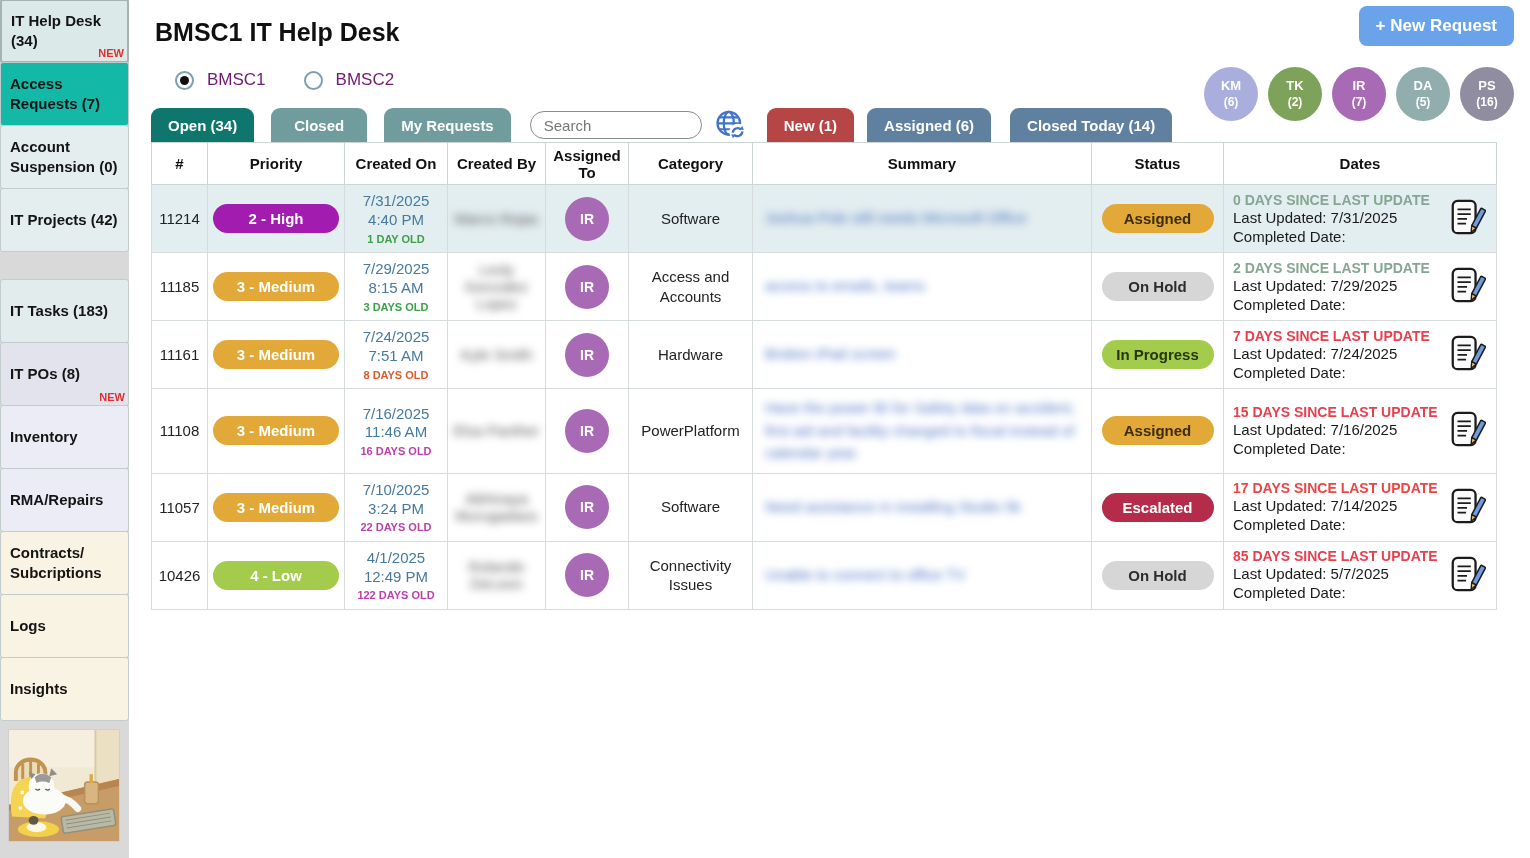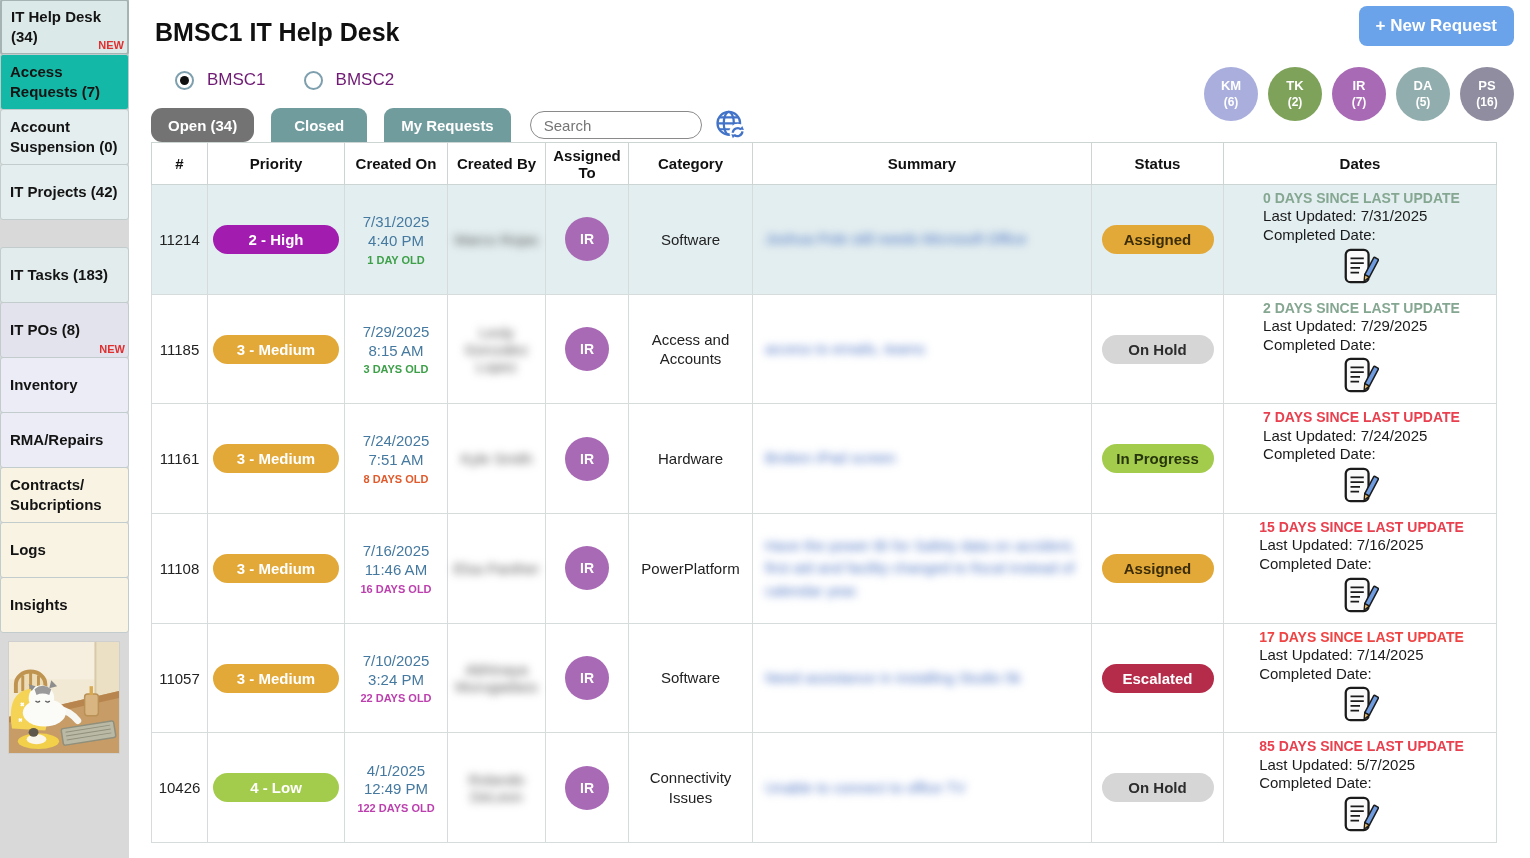--- a/index.html
+++ b/index.html
@@ -2,21 +2,21 @@
 <html><head>
 <meta charset="utf-8">
 <style>
   * { box-sizing: border-box; }
   body { margin:0; width:1530px; height:858px; overflow:hidden; background:#fff;
          font-family:"Liberation Sans", sans-serif; }
   .app { display:flex; width:1530px; height:858px; }
 
   
   .sidebar { flex:0 0 129px; width:129px; background:#d9d9d9; position:relative; }
-  .sb-item { position:relative; height:56px; margin-top:-1px; border:1px solid #c2cccc;
+  .sb-item { position:relative; height:64px; margin-top:-1px; border:1px solid #c2cccc;
              border-radius:3px; display:flex; align-items:center; padding:0 6px 0 9px; cursor:pointer; }
   .sb-item.selected { border:2px solid #a6b3b3; }
   .sb-label { font-weight:bold; font-size:15px; color:#141414; line-height:1.32; white-space:pre-line; }
   .sb-badge { position:absolute; right:3px; bottom:2px; color:#e02f2f; font-weight:bold; font-size:11px; }
   .sidebar-art { margin:8px; width:112px; height:113px; overflow:hidden; border:1px solid #cfcfcf; background:#f2e9d4; }
 
   
   .main { flex:1; position:relative; background:#fff; }
   .page-title { position:absolute; left:26px; top:18px; margin:0; font-size:25px; font-weight:bold; color:#101010; }
   .new-request { position:absolute; right:16px; top:6px; background:#6ba3ea; color:#fff; font-weight:bold;
@@ -56,21 +56,21 @@
   .pill.status { width:112px; }
   .c-created .date, .c-created .time { color:#45799f; line-height:1.25; }
   .age { font-size:11px; font-weight:bold; margin-top:3px; }
   .blur-name { color:#5a5a5a; filter:blur(4px); }
   .avatar-sm { width:44px; height:44px; border-radius:50%; display:inline-flex; align-items:center;
                justify-content:center; color:#fff; font-weight:bold; font-size:14px; }
   td.c-cat { word-break:break-word; overflow-wrap:anywhere; line-height:1.3; }
   td.c-sum { text-align:left; padding:8px 12px; }
   .blur-sum { color:#4d74c4; filter:blur(4px); line-height:1.5; display:inline-block; }
   td.c-dates { text-align:left; padding:4px 6px 4px 9px; }
-  .dates-wrap { display:flex; align-items:center; justify-content:space-between;flex-direction:column; }
+  .dates-wrap { display:flex; align-items:center; justify-content:space-between; }
   .since { font-weight:bold; font-size:14px; line-height:1.3; }
   .lu, .cd { font-size:15px; color:#1a1a1a; line-height:1.25; }
   .notes { width:38px; flex:0 0 38px; margin-right:4px; cursor:pointer; }
 </style>
 </head>
 <body>
 
 <div class="app">
 
   <aside class="sidebar">
@@ -178,37 +178,42 @@
           <span class="cnt">(5)</span>
         </div>
         <div class="avatar" style="background: rgb(143, 141, 159);">
           <span class="ini">PS</span>
           <span class="cnt">(16)</span>
         </div>
       </div>
 
     <div class="tabs-row">
       <span id="tabs-left" style="display:flex;">
-          <span class="tab left" style="background: #737373; border-radius: 11px;">Open (34)</span>
+          <span class="tab left" style="background: #0f766e;">Open (34)</span>
           <span class="tab left" style="background: rgb(113, 156, 157);">Closed</span>
           <span class="tab left" style="background: rgb(113, 156, 157);">My Requests</span>
         </span>
       <input class="search-input" value="" placeholder="Search" style="">
       <span class="globe">
         <svg width="34" height="33" viewBox="0 0 30 30" xmlns="http://www.w3.org/2000/svg">
           <circle cx="13" cy="13" r="10.3" fill="none" stroke="#4273c8" stroke-width="2"></circle>
           <ellipse cx="13" cy="13" rx="4.6" ry="10.3" fill="none" stroke="#4273c8" stroke-width="2"></ellipse>
           <path d="M2.7 13 h20.6 M4.3 7.6 h17.4 M4.3 18.4 h17.4" stroke="#4273c8" stroke-width="2" fill="none"></path>
           <circle cx="21" cy="21" r="7.6" fill="#fff"></circle>
           <path d="M16.6 21.6 a4.6 4.6 0 0 1 7.6 -3.1" fill="none" stroke="#4273c8" stroke-width="2.1"></path>
           <path d="M25.4 20.4 a4.6 4.6 0 0 1 -7.6 3.1" fill="none" stroke="#4273c8" stroke-width="2.1"></path>
           <polygon points="22.6,18.7 26.7,19.1 25.3,15.4" fill="#4273c8"></polygon>
           <polygon points="19.4,23.3 15.3,22.9 16.7,26.6" fill="#4273c8"></polygon>
         </svg>
       </span>
+      <span id="tabs-right" style="display:flex;">
+          <span class="tab rnew" style="background: rgb(182, 69, 69);">New (1)</span>
+          <span class="tab rmid" style="background: rgb(96, 128, 159);">Assigned (6)</span>
+          <span class="tab rlast" style="background: rgb(96, 128, 159);">Closed Today (14)</span>
+        </span>
     </div>
 
     <div class="table-wrap">
       <table>
         <colgroup>
           <col style="width:56px">
             <col style="width:137px">
             <col style="width:103px">
           <col style="width:98px">
             <col style="width:83px">

